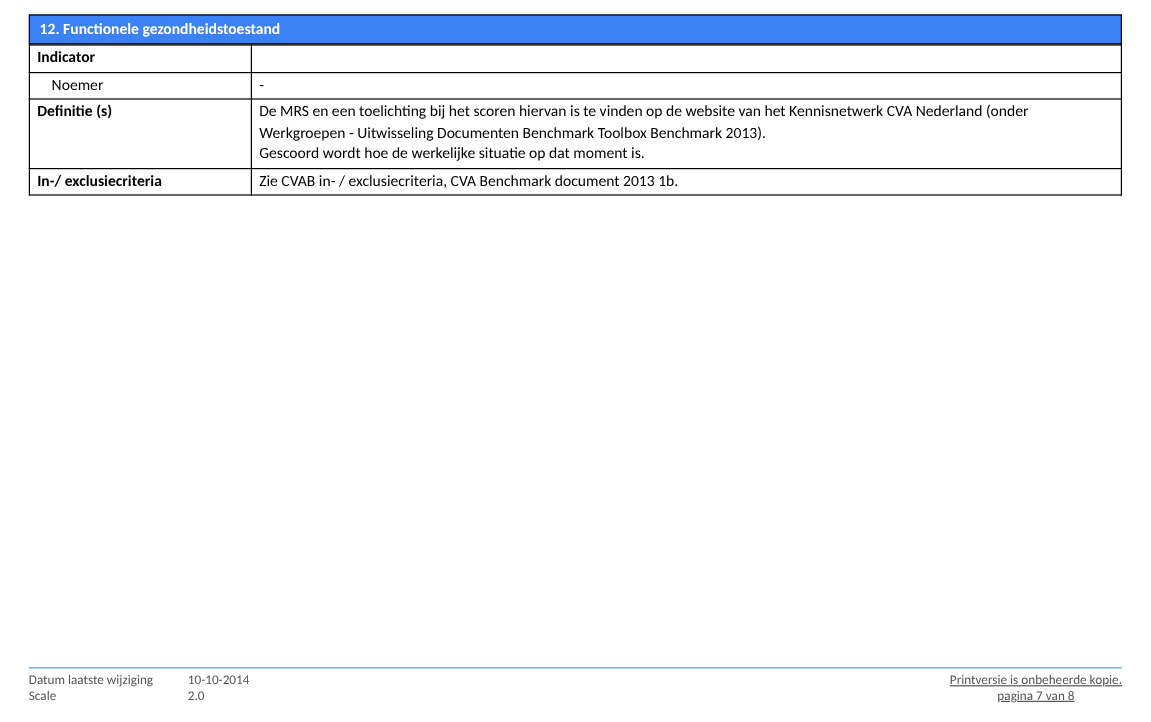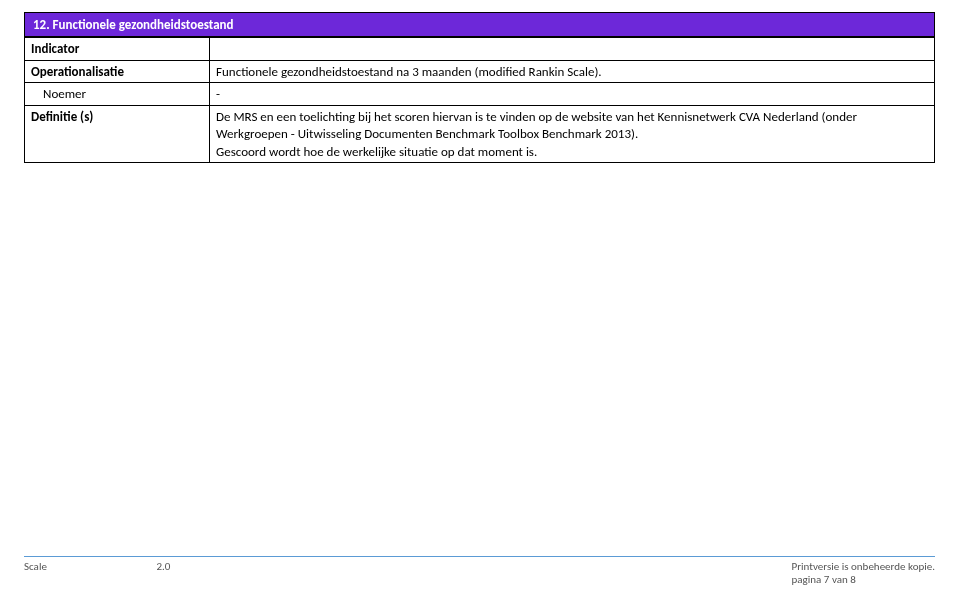--- a/index.html
+++ b/index.html
@@ -11,21 +11,21 @@
       background: #fff;
       color: #000;
       width: 959px;
       height: 602px;
       position: relative;
     }
     .page-wrap {
       padding: 12px 24px 0 24px;
     }
     .sec-header {
-      background: #6d28d9;
+      background: #3b82f6;
       color: #fff;
       font-weight: bold;
       padding: 4px 8px;
       border: 1px solid #000;
       border-bottom: 1px solid #000;
     }
     table {
       border-collapse: collapse;
       width: 100%;
       table-layout: fixed;
@@ -47,55 +47,59 @@
       border-top: 1px solid #5b9bd5;
       padding-top: 3px;
       font-size: 11px;
       color: #555;
     }
     .footer-row {
       display: flex;
       justify-content: space-between;
     }
     .footer-left span.lbl { display: inline-block; width: 130px; }
-    .footer-right { text-align: left; }
+    .footer-right { text-align: center; text-decoration: underline; }
     .footer-right .warn {}
   </style>
 </head>
 <body>
 
 <div class="page-wrap">
   <div class="sec-header">12. Functionele gezondheidstoestand</div>
 
   <table>
     <tbody>
         <tr>
       <td class="col-label">Indicator</td>
       <td></td>
     </tr>
     <tr>
-      <td class="col-label">Operationalisatie</td>
-      <td>Functionele gezondheidstoestand na 3 maanden (modified Rankin Scale).</td>
-    </tr>
-    <tr>
       <td class="col-label sub">Noemer</td>
       <td>-</td>
     </tr>
     <tr>
       <td class="col-label">Definitie (s)</td>
       <td style="white-space: pre-line;">De MRS en een toelichting bij het scoren hiervan is te vinden op de website van het Kennisnetwerk CVA Nederland (onder Werkgroepen - Uitwisseling Documenten Benchmark Toolbox Benchmark 2013).
 Gescoord wordt hoe de werkelijke situatie op dat moment is.</td>
     </tr>
+    <tr>
+      <td class="col-label">In-/ exclusiecriteria</td>
+      <td>Zie CVAB in- / exclusiecriteria, CVA Benchmark document 2013 1b.</td>
+    </tr>
   </tbody>
     </table>
 </div>
 
 <div class="footer">
   <div class="footer-row">
     <div class="footer-left">
+      <div>
+        <span class="lbl">Datum laatste wijziging</span>
+        <span>10-10-2014</span>
+      </div>
       <div>
         <span class="lbl">Scale</span>
         <span>2.0</span>
       </div>
     </div>
     <div class="footer-right">
       <div class="warn">Printversie is onbeheerde kopie.</div>
       <div>pagina 7 van 8</div>
     </div>
   </div>

